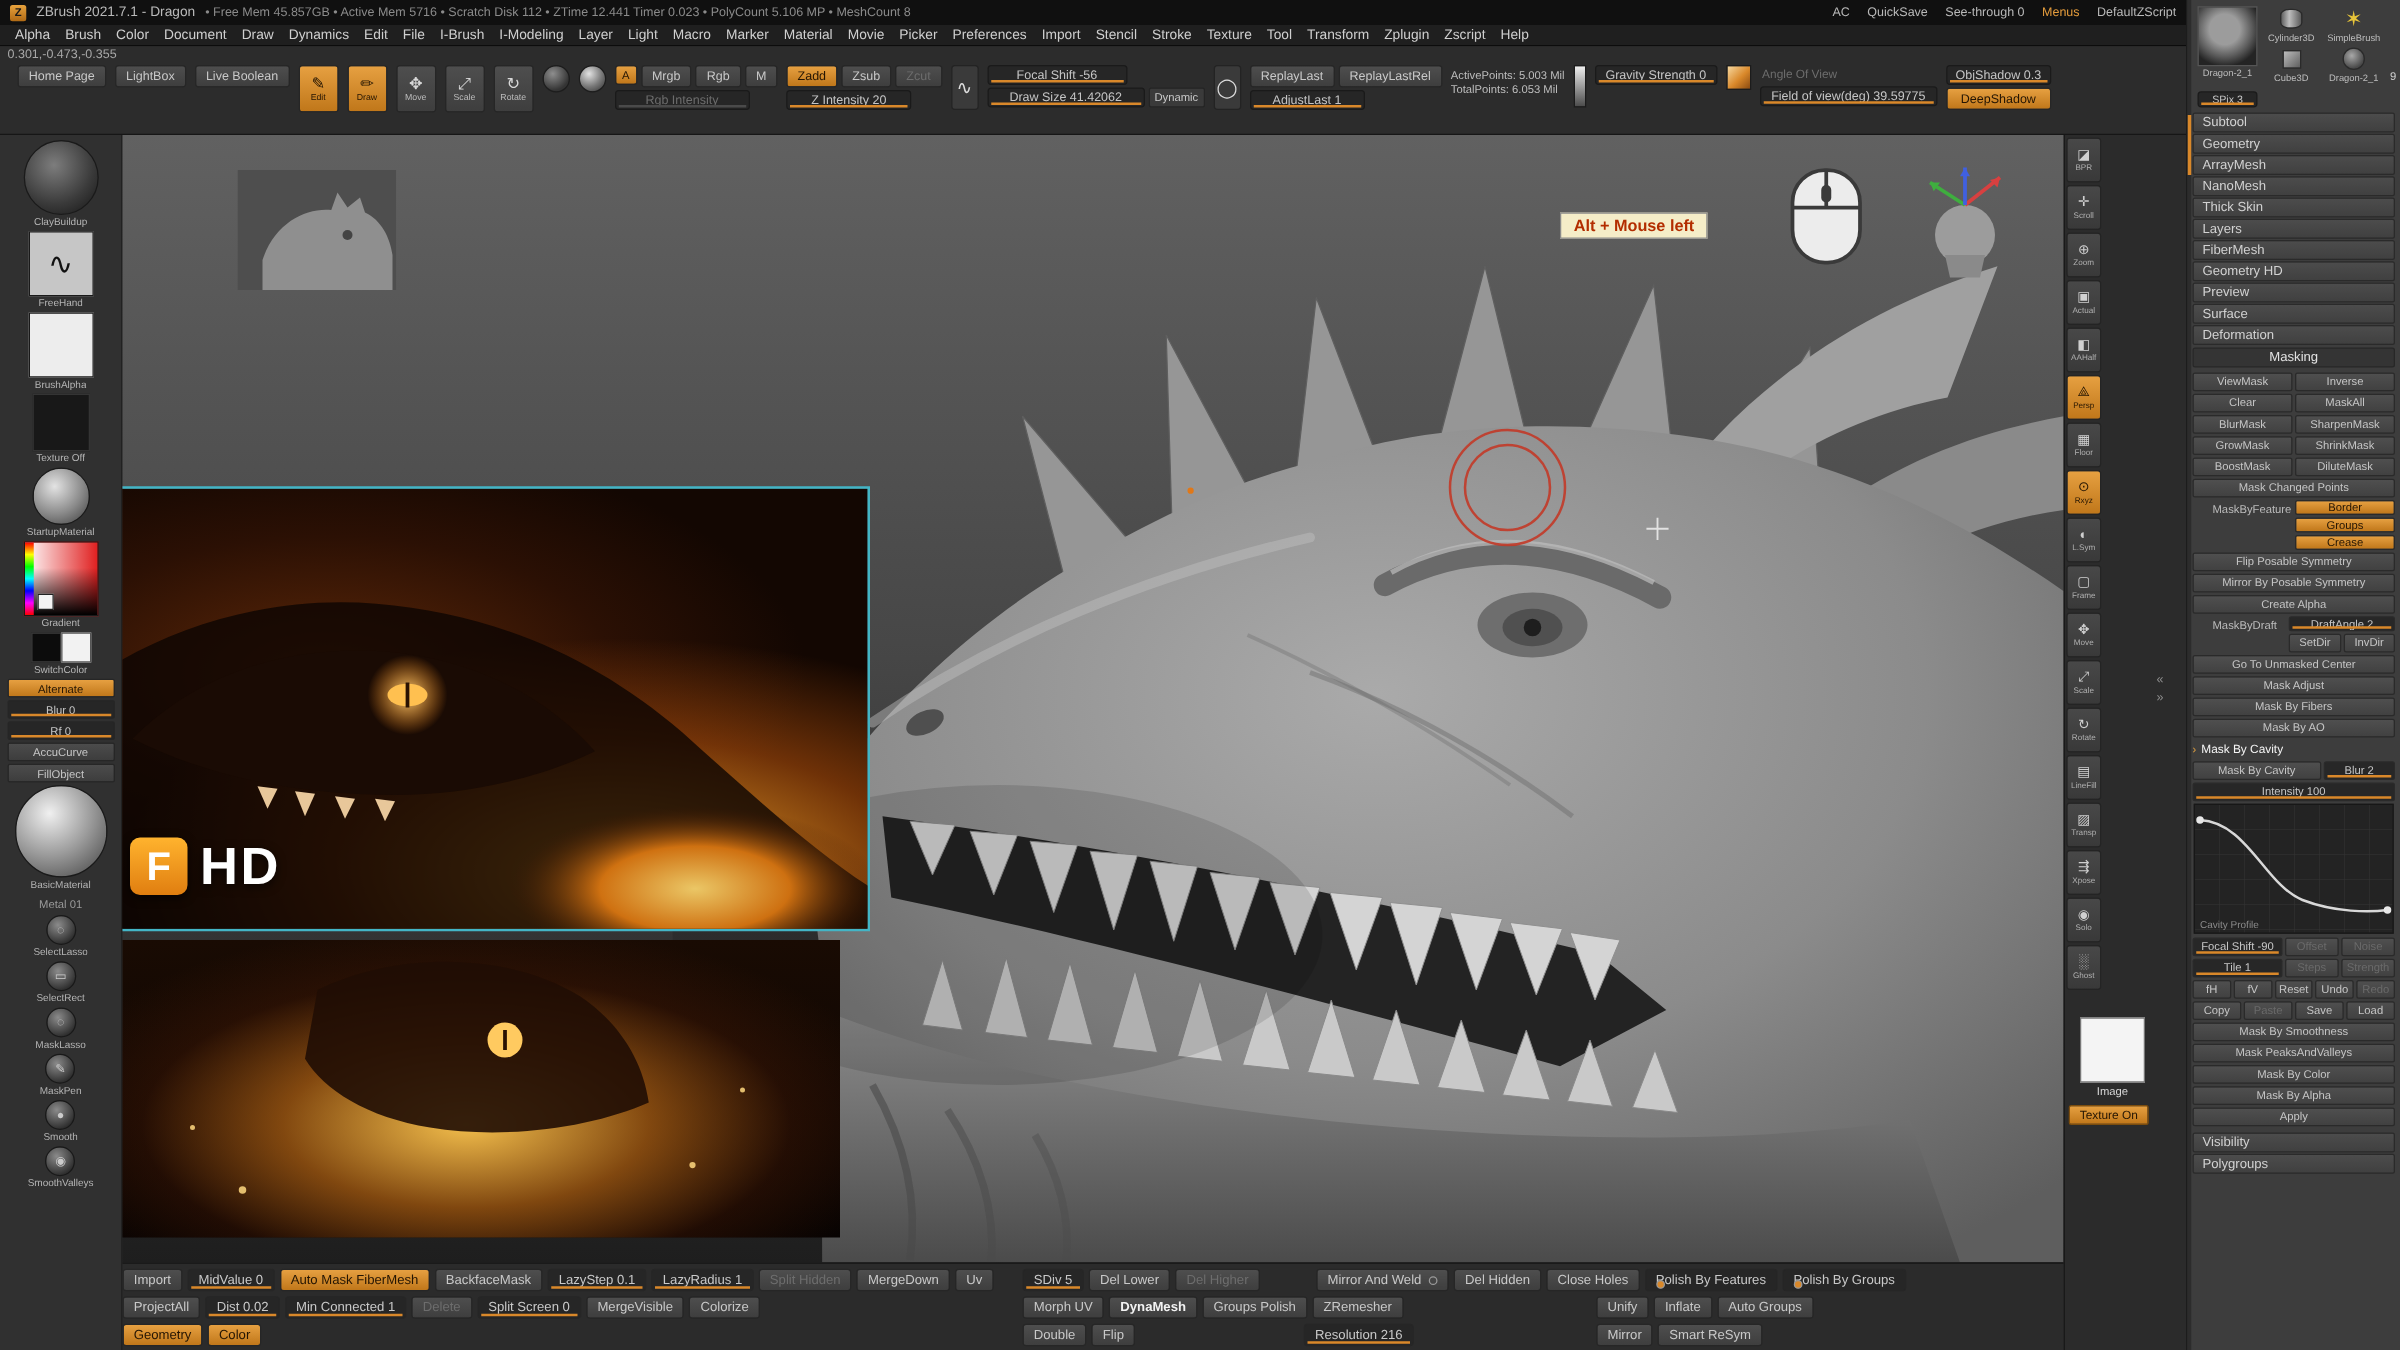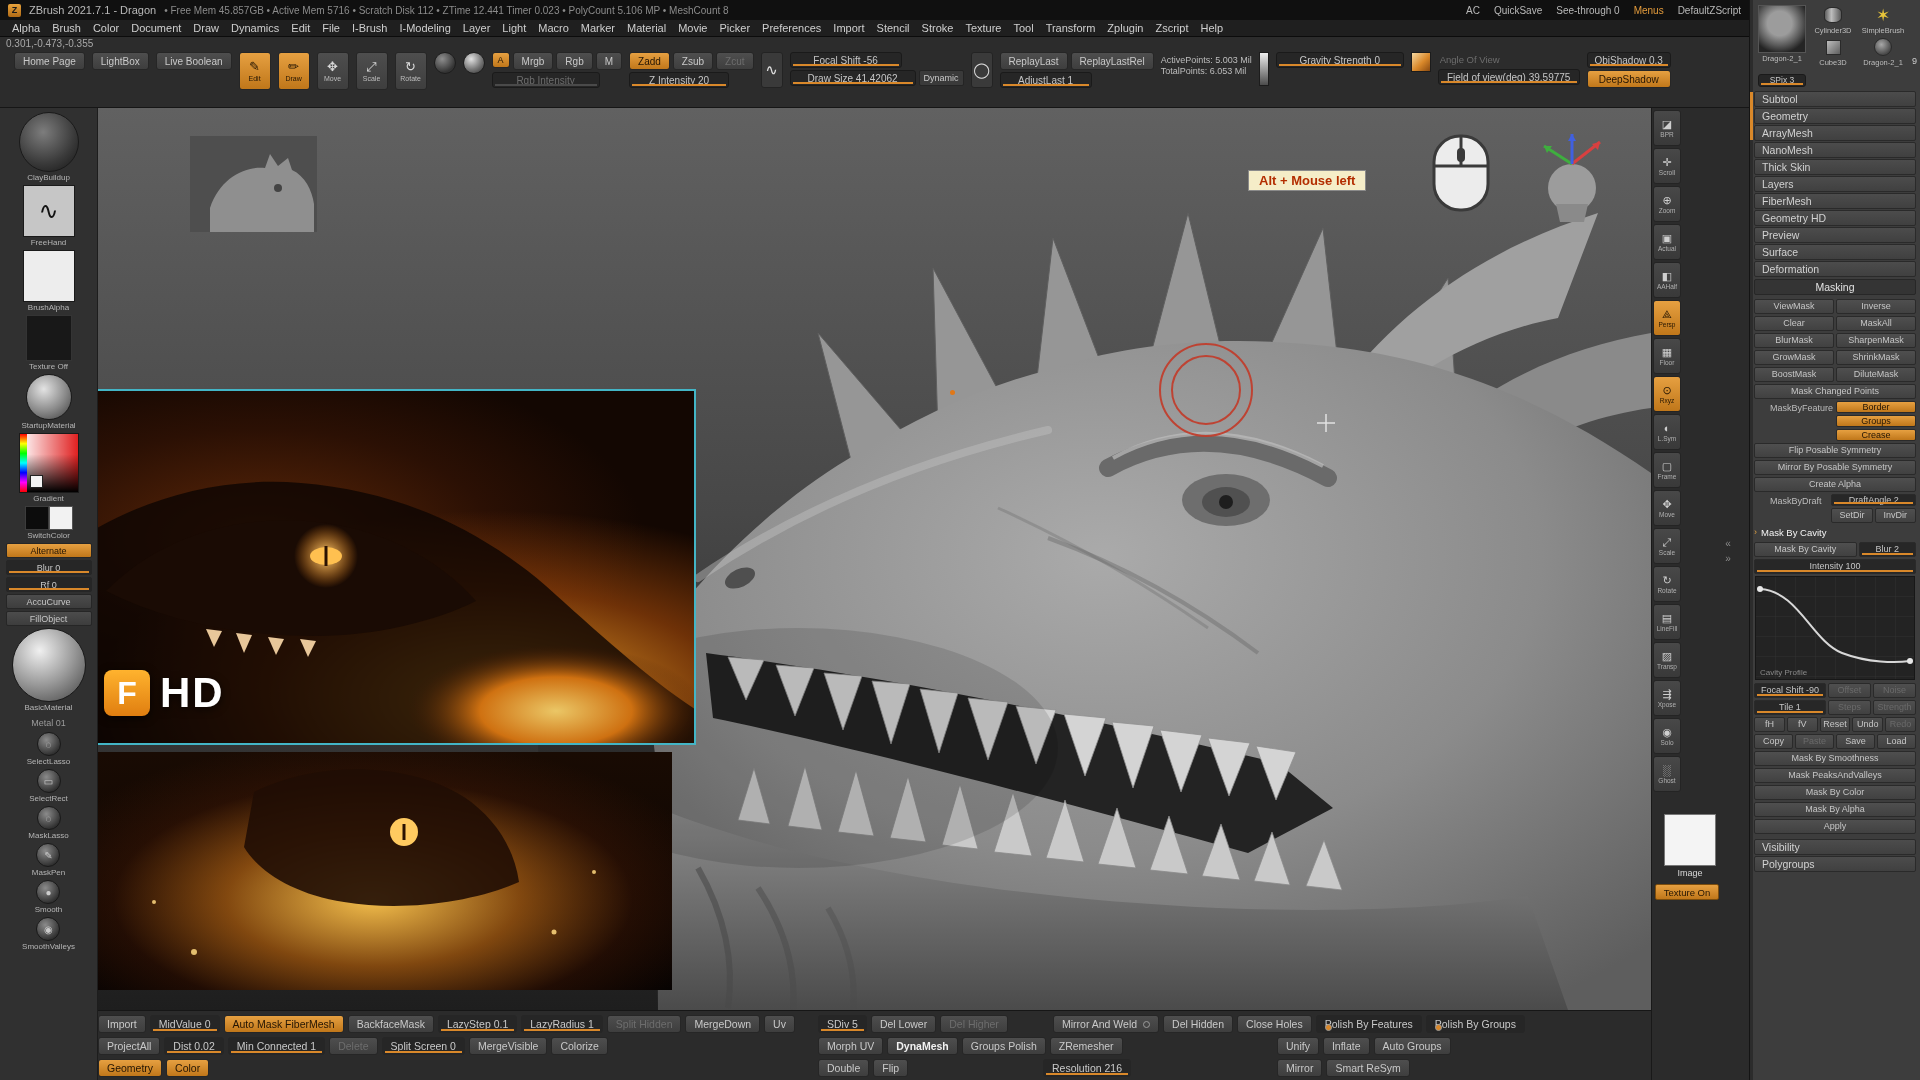--- a/index.html
+++ b/index.html
@@ -310,21 +310,21 @@
         <div class="t-btn">ReplayLastRel</div>
       </div>
       <div class="t-sl" style="width:92px">AdjustLast 1</div>
     </div>
 
     <div id="points">
       <div>ActivePoints: 5.003 Mil</div>
       <div>TotalPoints: 6.053 Mil</div>
     </div>
     <div class="vsl"></div>
-    <div class="t-sl" style="width:128px">Gravity Strength 0</div>
+    <div class="t-sl" style="width:98px">Gravity Strength 0</div>
 
     <div class="gswatch"></div>
     <div class="t-col">
       <div class="dimtext">Angle Of View</div>
       <div class="t-sl" style="width:142px">Field of view(deg) 39.59775</div>
     </div>
 
     <div class="t-col">
       <div class="t-sl" style="width:84px">ObjShadow 0.3</div>
       <div class="t-btn or" style="width:84px">DeepShadow</div>
@@ -816,20 +816,34 @@
       <div class="p-flabel">MaskByDraft</div>
       <div class="p-fbtns">
         <div class="p-btn sl">DraftAngle 2</div>
         <div class="p-frow">
           <div class="p-btn">SetDir</div>
           <div class="p-btn">InvDir</div>
         </div>
       </div>
     </div>
 
+    <div id="mask-rows-c">
+        <div class="p-row">
+          <div class="p-btn">Go To Unmasked Center</div>
+        </div>
+        <div class="p-row">
+          <div class="p-btn">Mask Adjust</div>
+        </div>
+        <div class="p-row">
+          <div class="p-btn">Mask By Fibers</div>
+        </div>
+        <div class="p-row">
+          <div class="p-btn">Mask By AO</div>
+        </div>
+      </div>
 
     <div class="p-cavhead">
       <span class="cav-dot">›</span>
       <span>Mask By Cavity</span>
     </div>
 
     <div id="mask-rows-d">
         <div class="p-row">
           <div class="p-btn">Mask By Cavity</div>
           <div class="p-btn sl" style="flex: 0.55 1 0%;">Blur 2</div>

